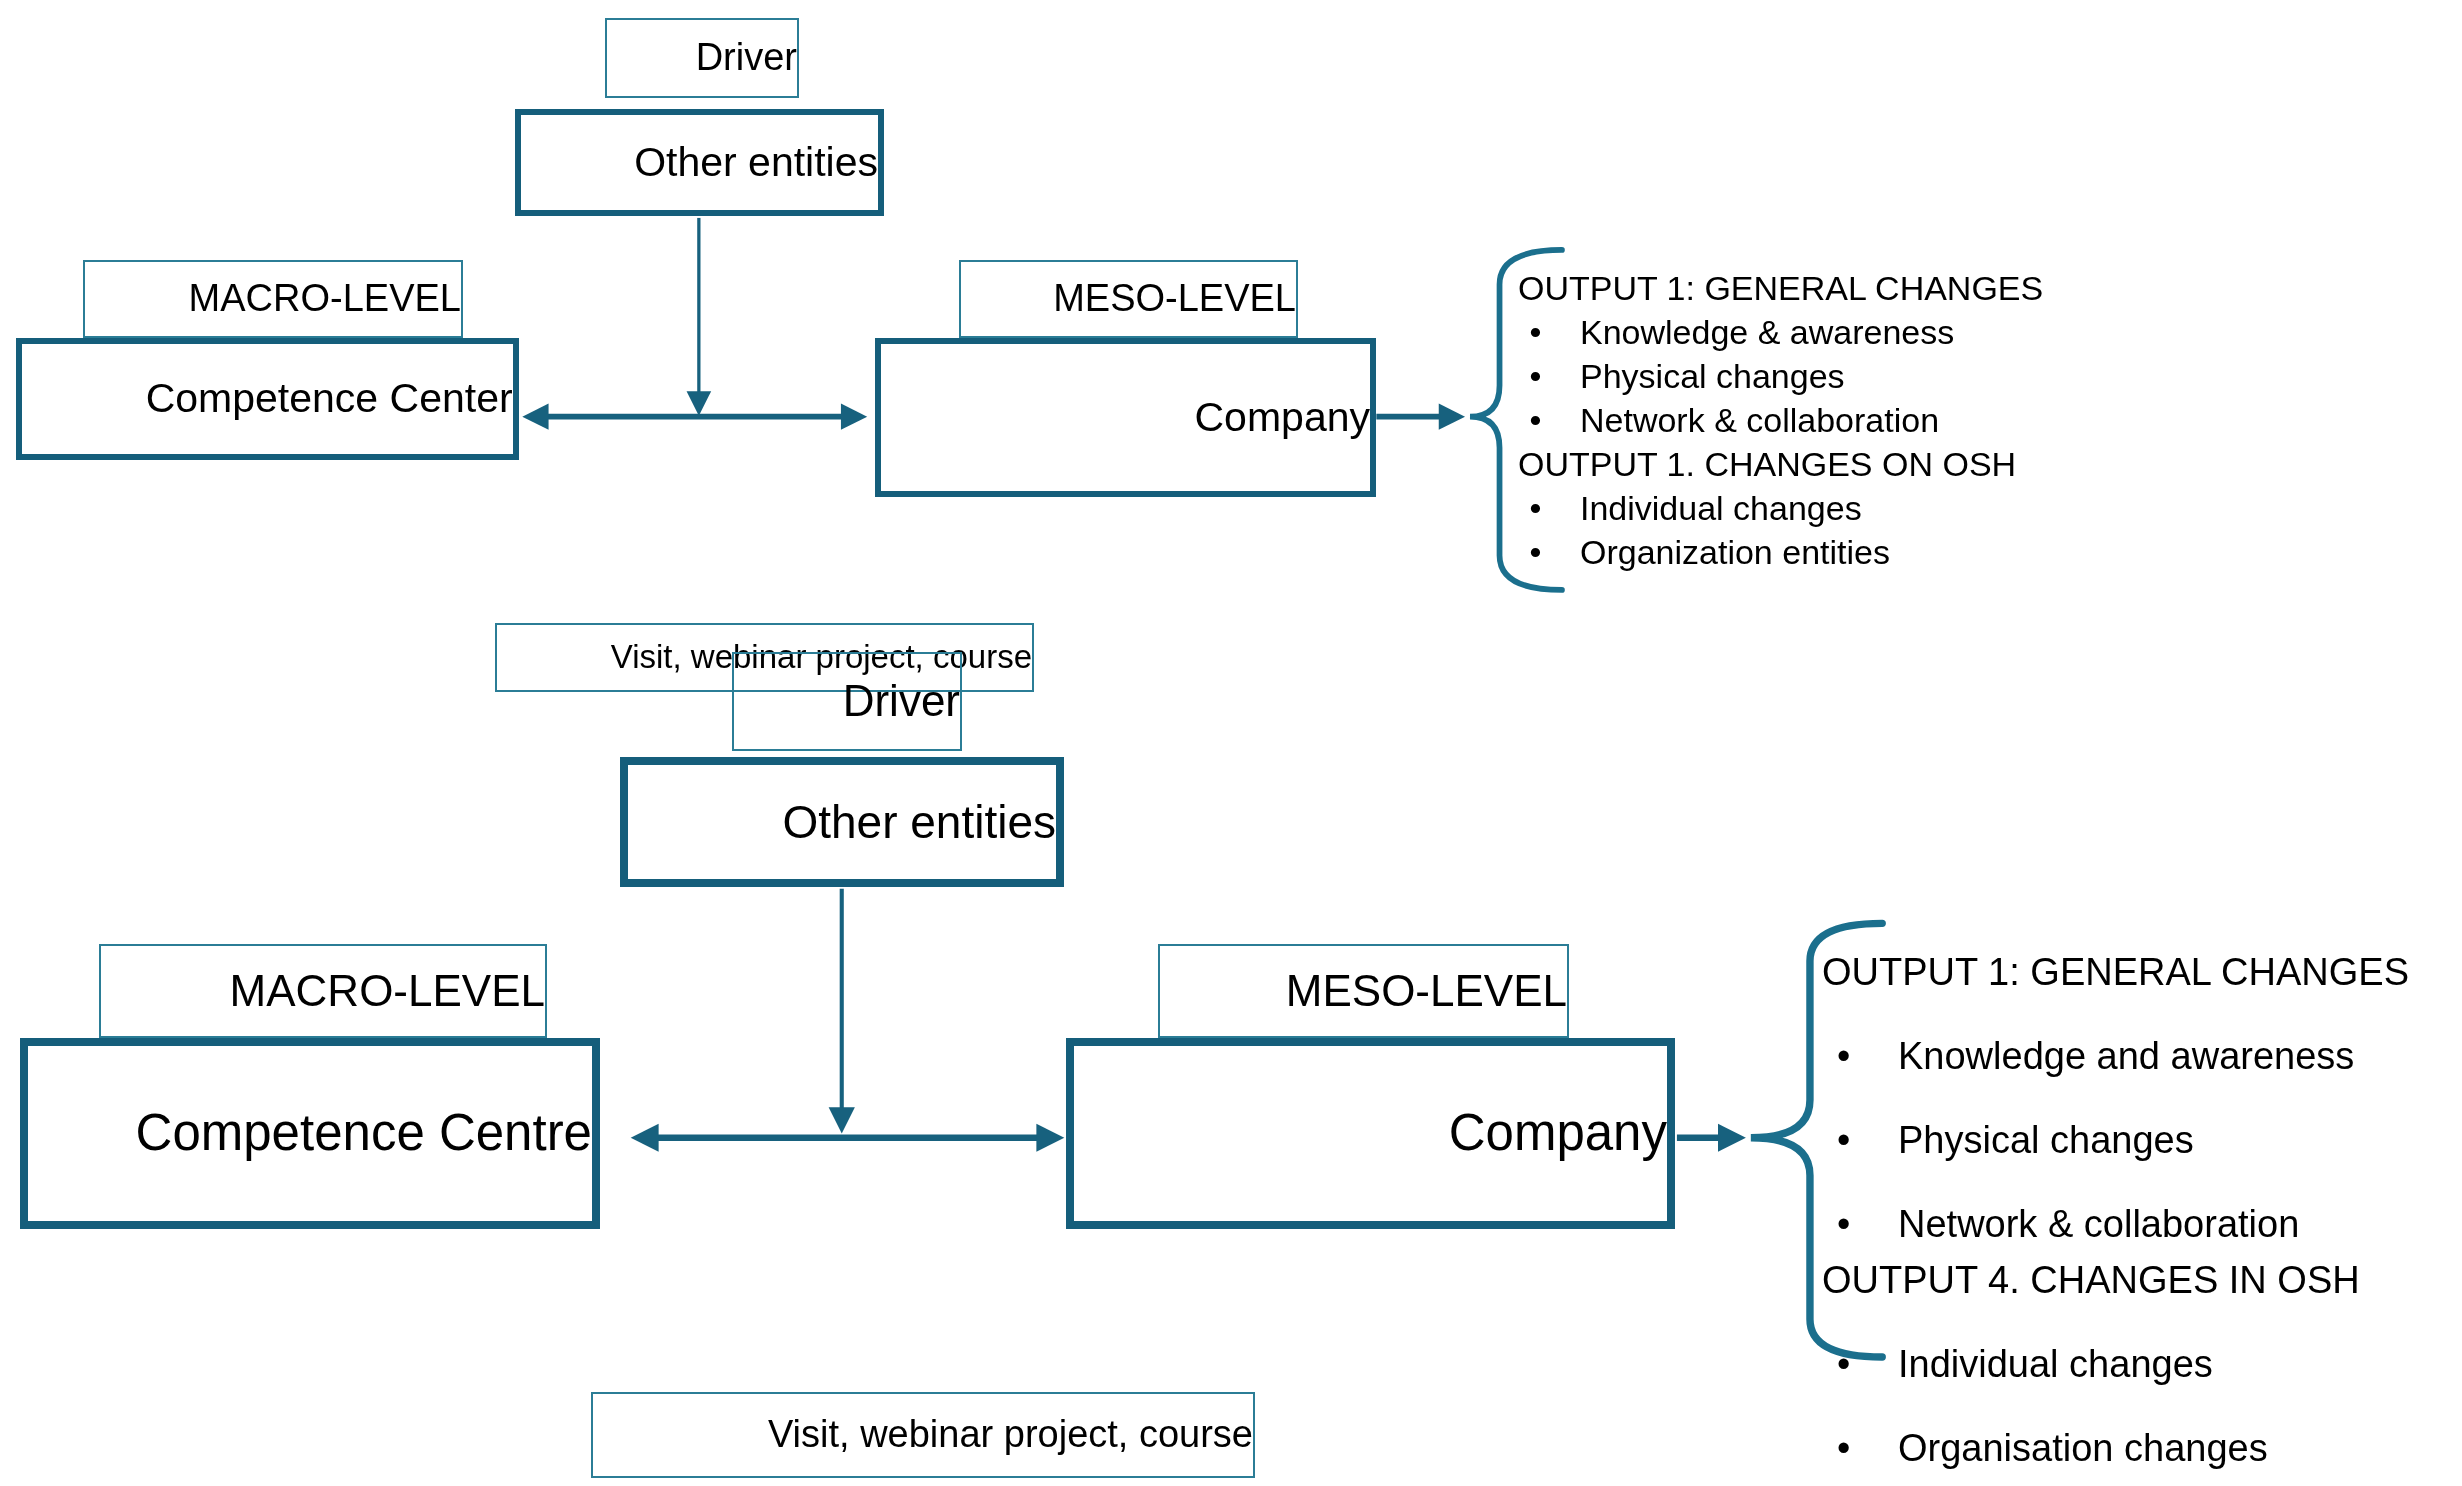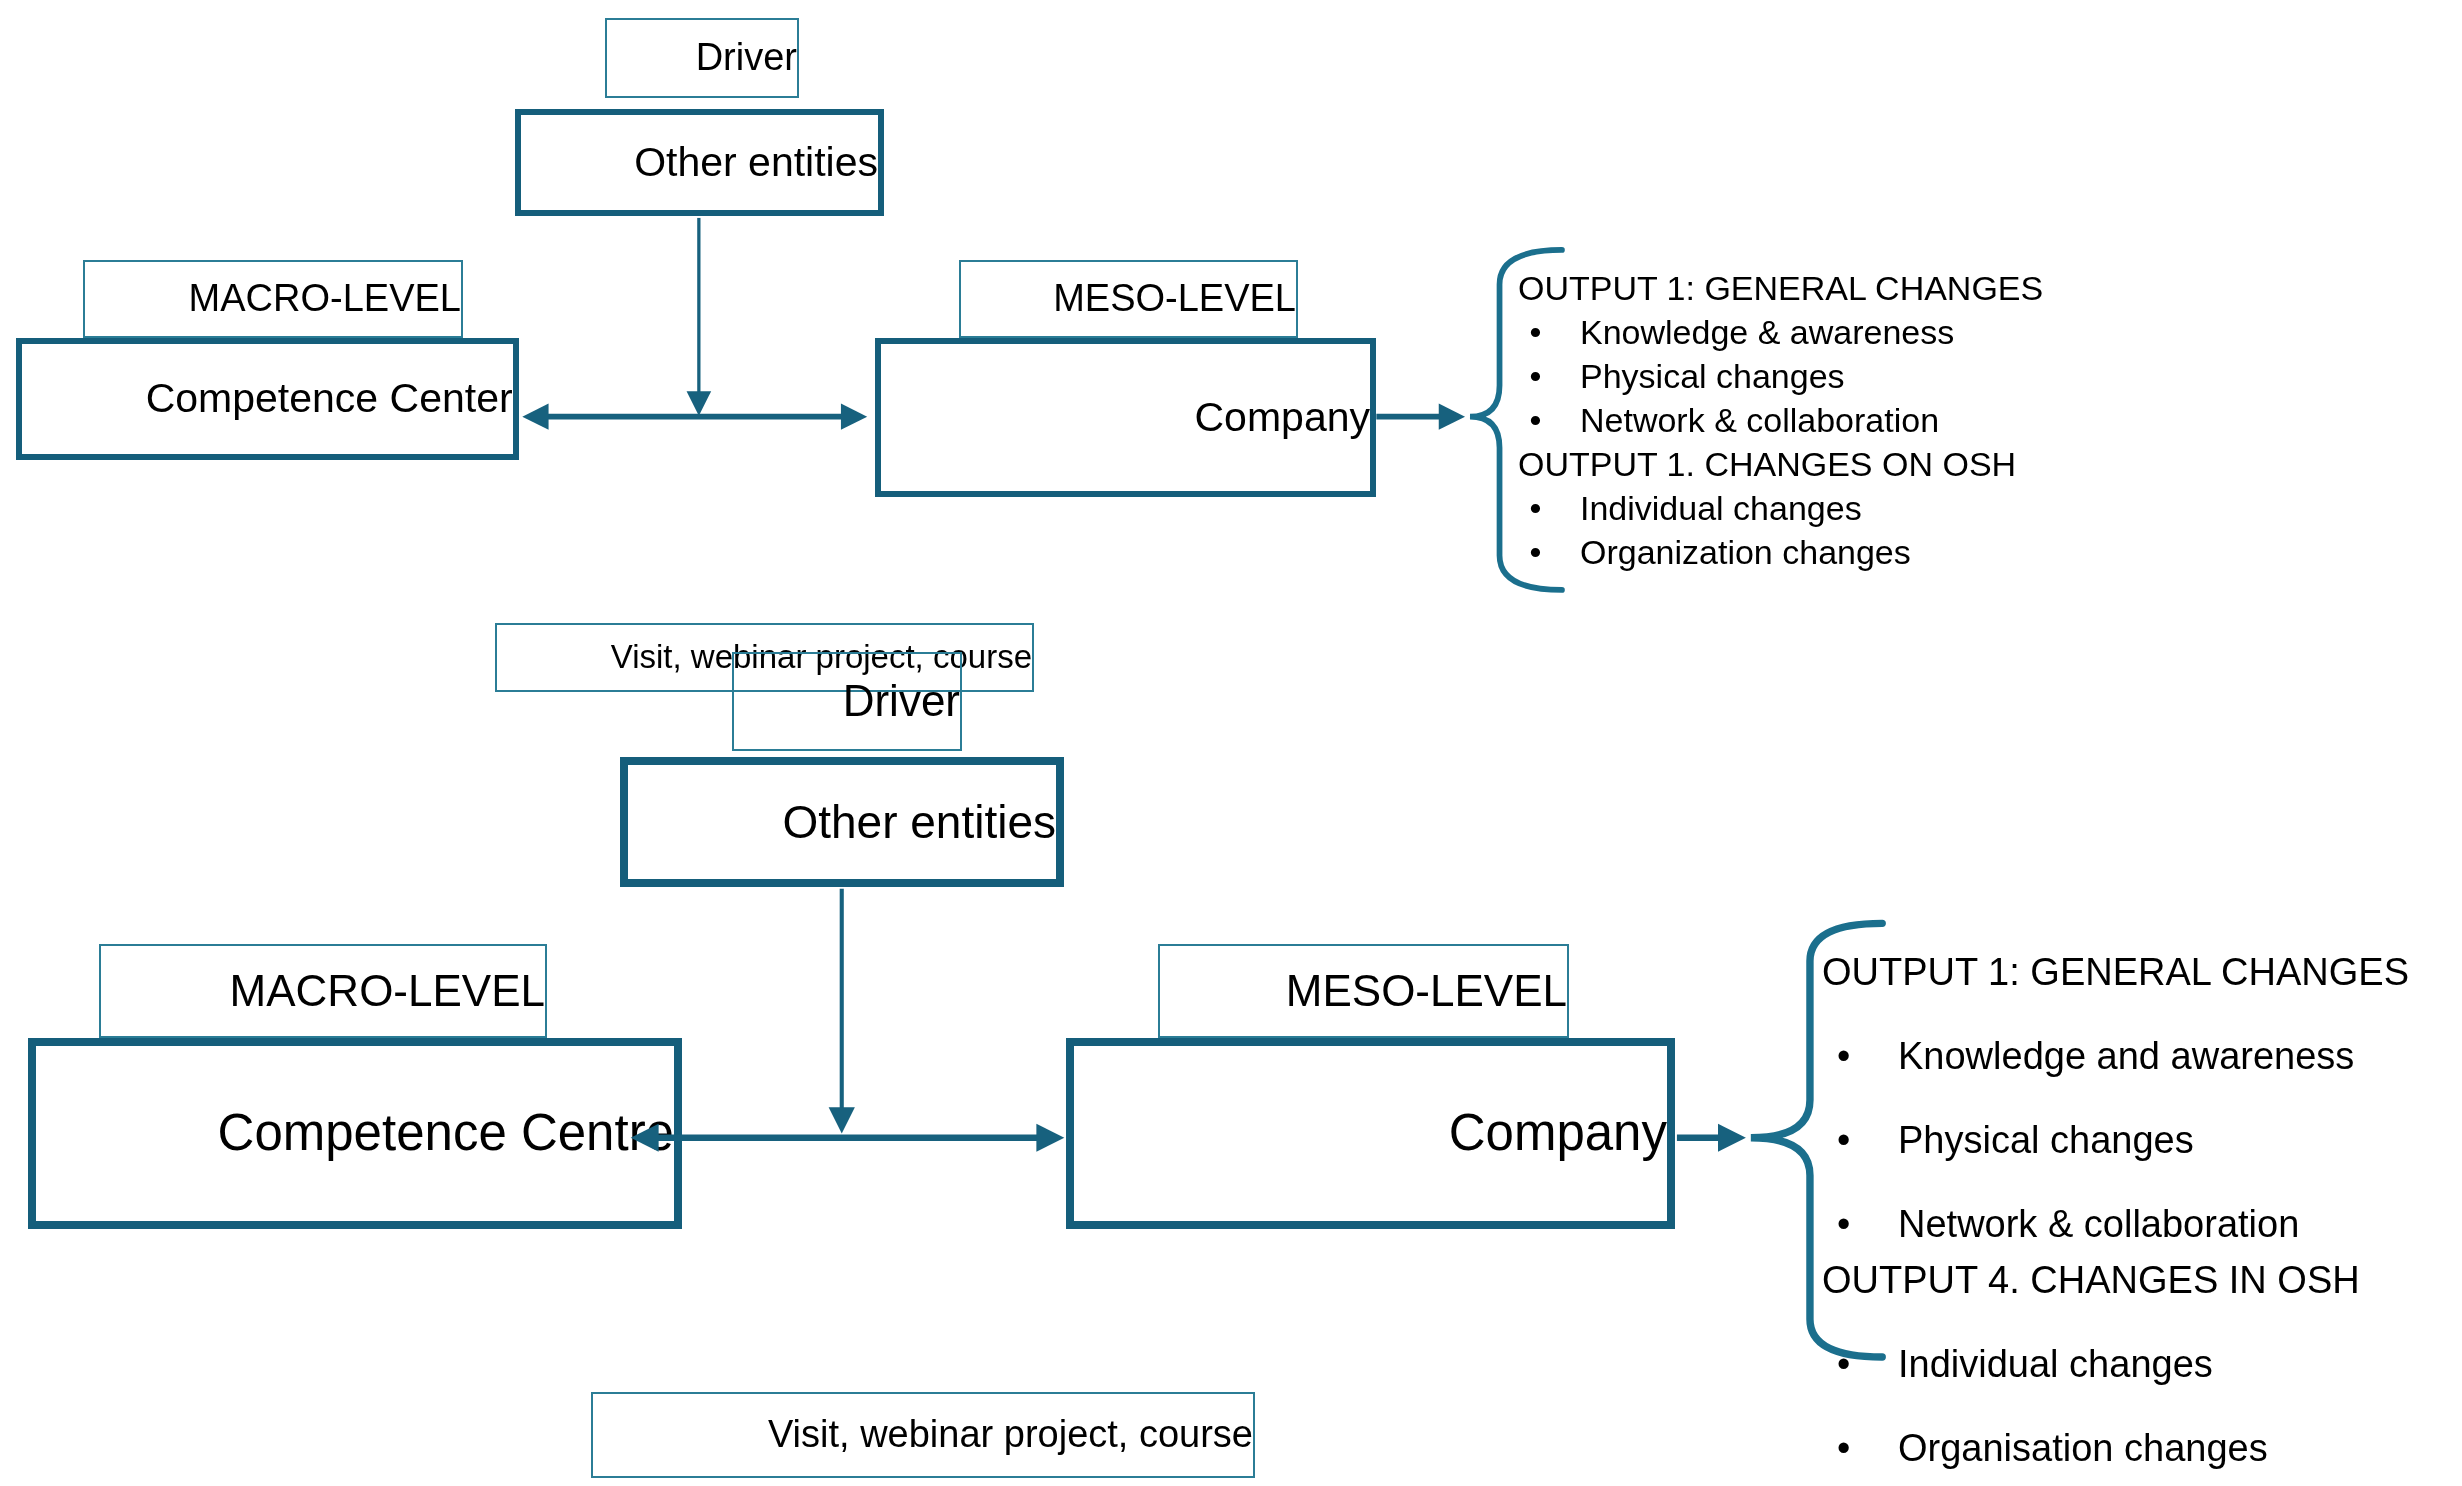--- a/index.html
+++ b/index.html
@@ -69,40 +69,40 @@
     <span>Visit, webinar project, course</span>
   </div>
 
   <div class="outputs outputs1" style="left:1518px;top:266px;">
     <div class="line header">OUTPUT 1: GENERAL CHANGES</div>
     <div class="line bullet">Knowledge &amp; awareness</div>
     <div class="line bullet">Physical changes</div>
     <div class="line bullet">Network &amp; collaboration</div>
     <div class="line header">OUTPUT 1. CHANGES ON OSH</div>
     <div class="line bullet">Individual changes</div>
-    <div class="line bullet">Organization changes</div>
+    <div class="line bullet">Organization entities</div>
   </div>
 
   <div class="box thin fs54" style="left:732px;top:652px;width:230px;height:99px;">
     <span>Driver</span>
   </div>
 
   <div class="box thin fs54" style="left:99px;top:944px;width:448px;height:94px;">
     <span>MACRO-LEVEL</span>
   </div>
 
   <div class="box thin fs54" style="left:1158px;top:944px;width:411px;height:94px;">
     <span>MESO-LEVEL</span>
   </div>
 
   <div class="box thick10 fs56" style="left:620px;top:757px;width:444px;height:130px;">
     <span>Other entities</span>
   </div>
 
-  <div class="box thick10 fs62" style="left:20px;top:1038px;width:654px;height:191px;margin-left:8px;">
+  <div class="box thick10 fs62" style="left:20px;top:1038px;width:580px;height:191px;">
     <span>Competence Centre</span>
   </div>
 
   <div class="box thick10 fs62" style="left:1066px;top:1038px;width:609px;height:191px;">
     <span>Company</span>
   </div>
 
   <div class="box thin fs46" style="left:591px;top:1392px;width:664px;height:86px;">
     <span>Visit, webinar project, course</span>
   </div>

